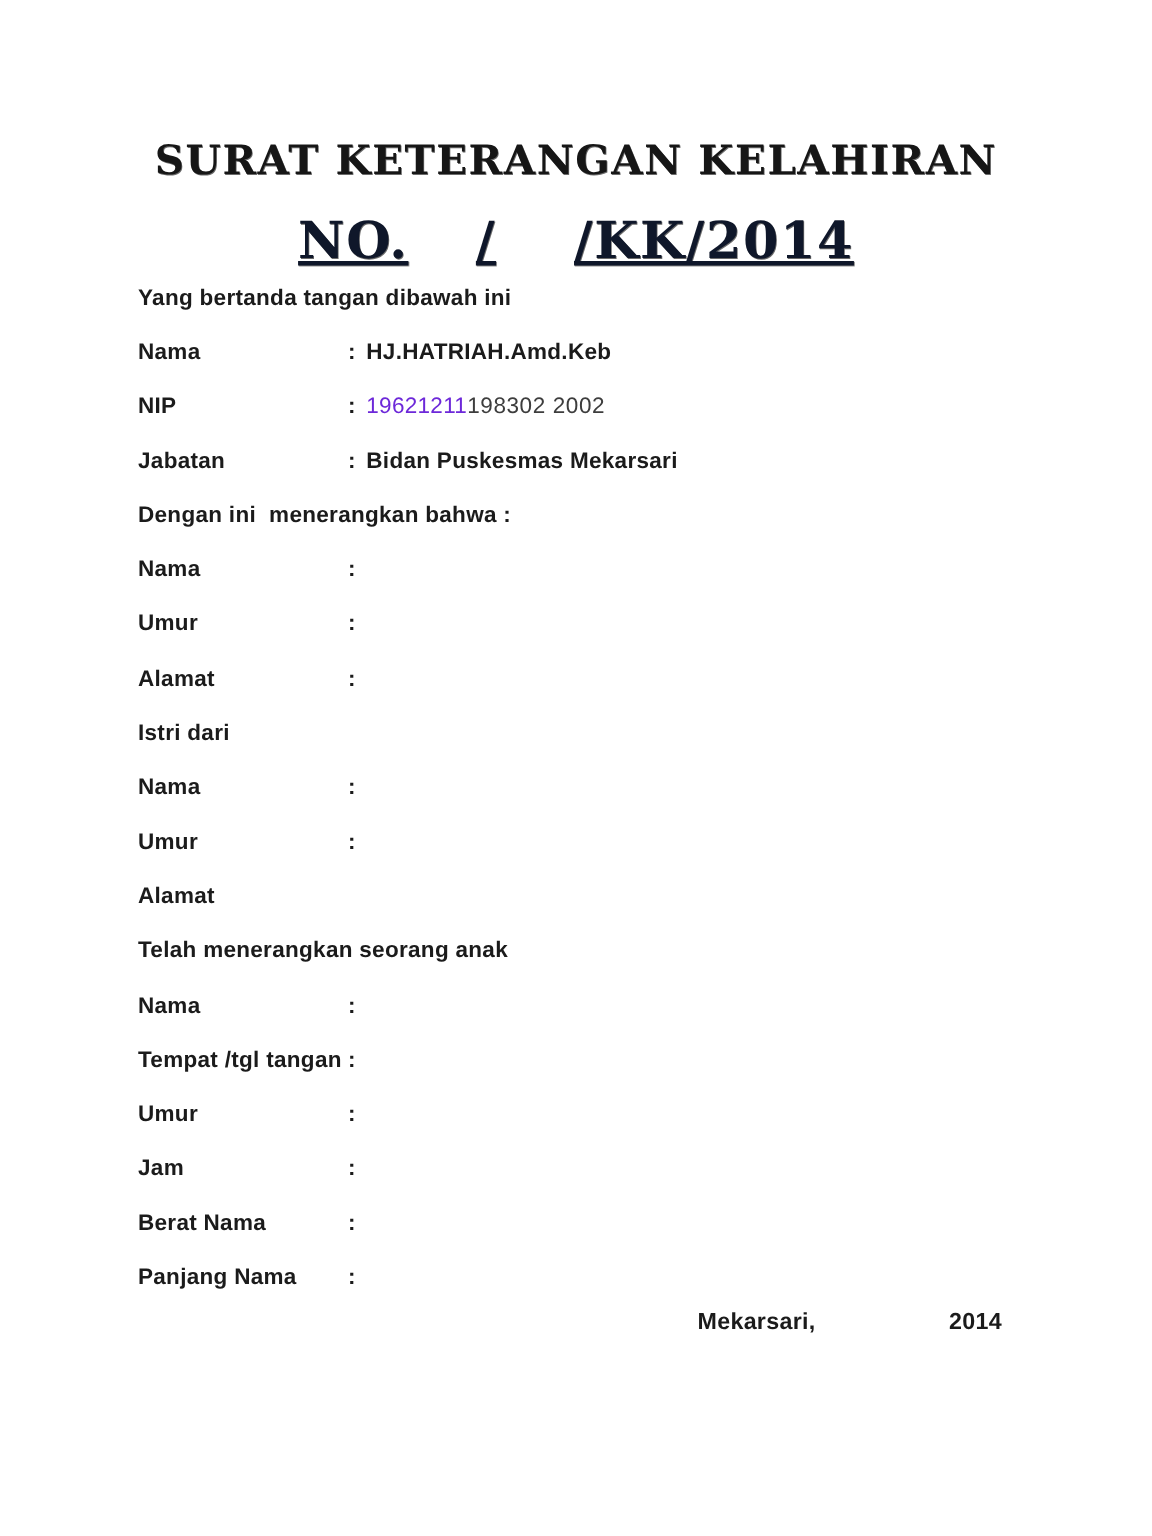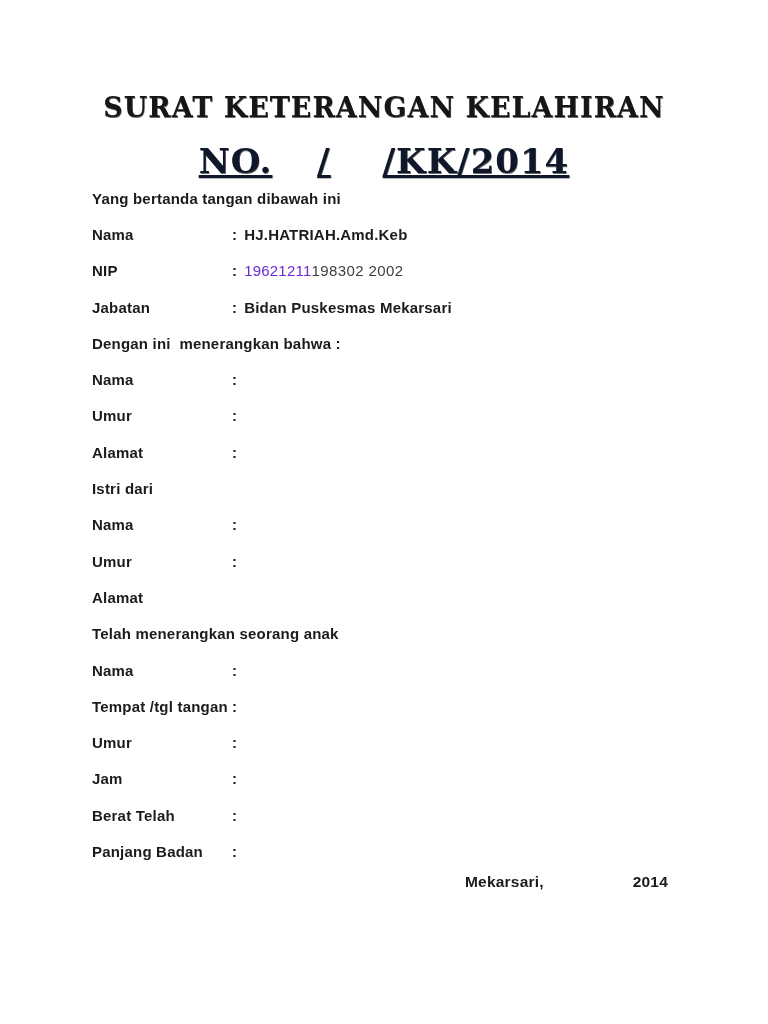--- a/index.html
+++ b/index.html
@@ -193,27 +193,27 @@
       <span class="val"></span>
     </div>
 
     <div class="row">
       <span class="lbl">Jam</span>
       <span class="col">:</span>
       <span class="val"></span>
     </div>
 
     <div class="row">
-      <span class="lbl">Berat Telah</span>
-      <span class="col">:</span>
-      <span class="val"></span>
-    </div>
-
-    <div class="row">
-      <span class="lbl">Panjang Badan</span>
+      <span class="lbl">Berat Nama</span>
+      <span class="col">:</span>
+      <span class="val"></span>
+    </div>
+
+    <div class="row">
+      <span class="lbl">Panjang Nama</span>
       <span class="col">:</span>
       <span class="val"></span>
     </div>
 
   </div>
 
   <div class="sign">
     <div class="sign-row first">
       <span>Mekarsari,</span>
       <span>2014</span>

